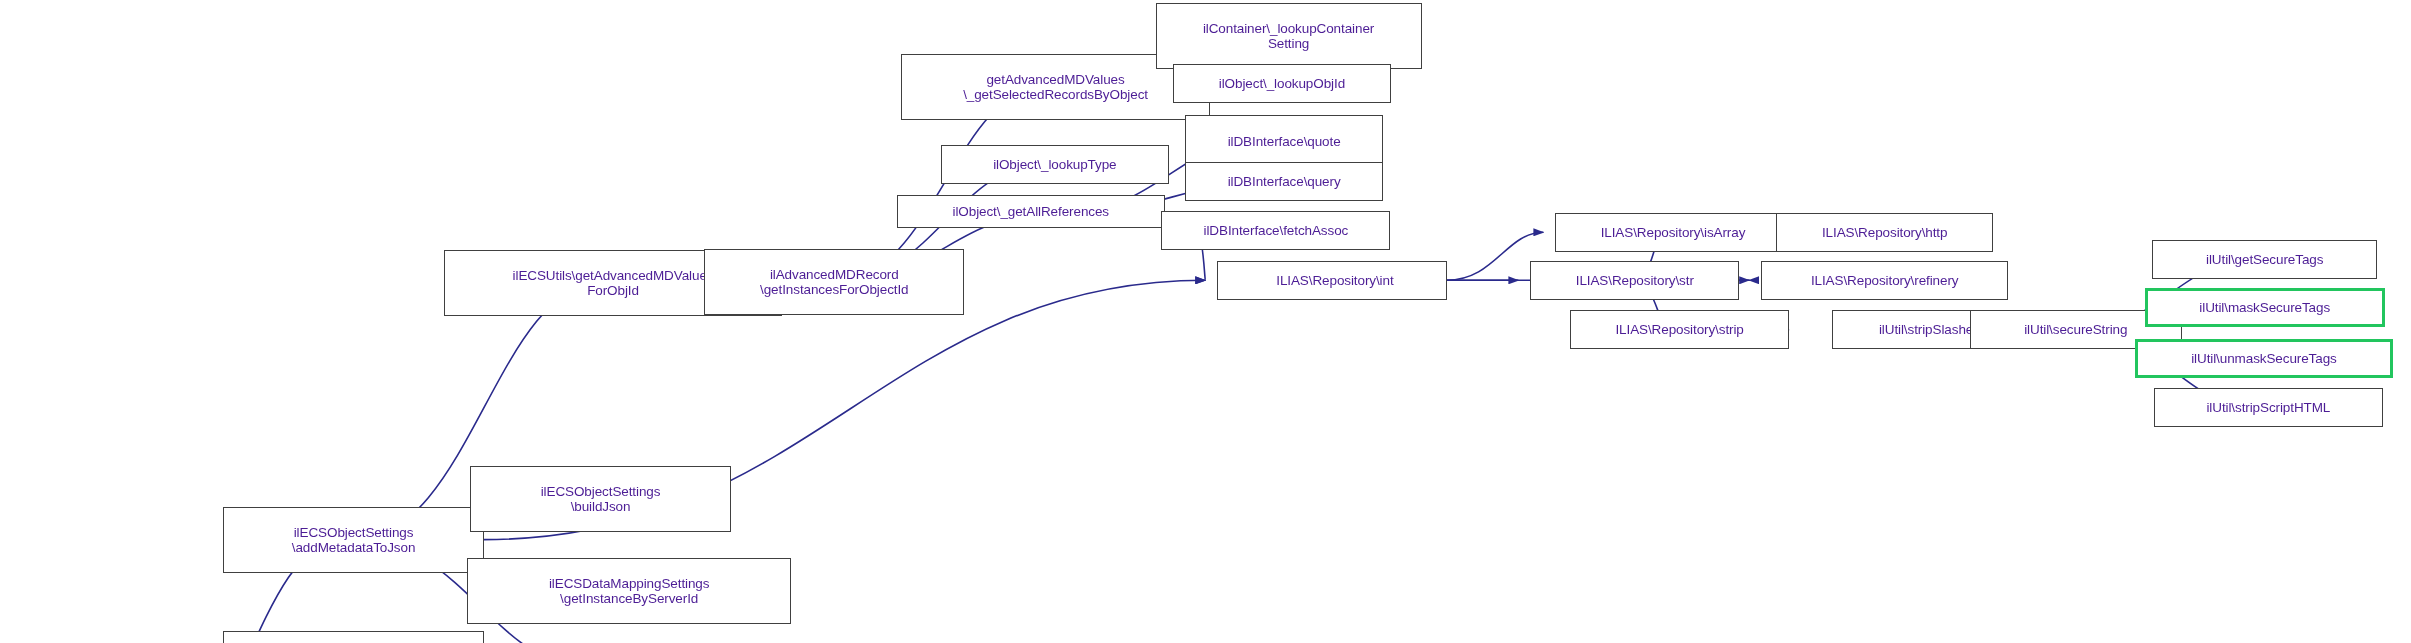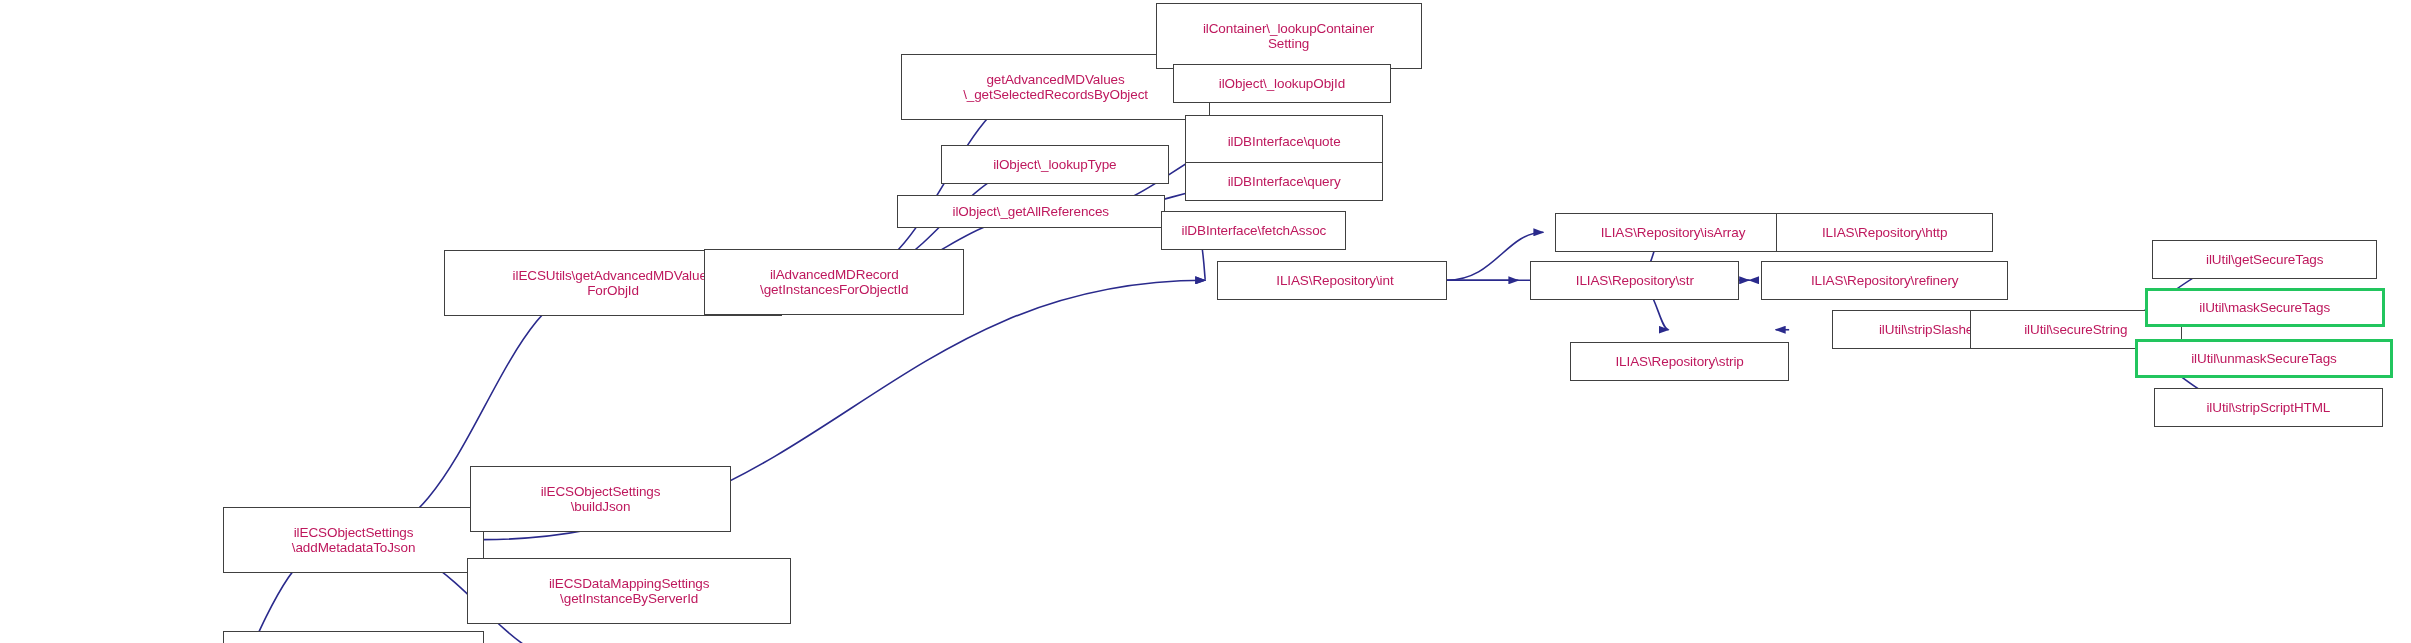--- a/index.html
+++ b/index.html
@@ -27,21 +27,21 @@
   }
   .node {
     position: absolute;
     box-sizing: border-box;
     display: flex;
     align-items: center;
     justify-content: center;
     text-align: center;
     background: #ffffff;
     border: 1px solid #404040;
-    color: #be185d;
+    color: #4c1d95;
     font-size: 13.5px;
     line-height: 15px;
     letter-spacing: -0.1px;
     white-space: pre-line;
     z-index: 2;
   }
   .node.red {
     border: 3px solid #22c55e;
   }
   .node .lbl {
@@ -111,25 +111,25 @@
 \getInstancesForObjectId</span></div>
       <div class="node" style="left: 901.185px; top: 53.958px; width: 308.726px; height: 65.9487px;"><span class="lbl">getAdvancedMDValues
 \_getSelectedRecordsByObject</span></div>
       <div class="node" style="left: 940.878px; top: 145.387px; width: 227.869px; height: 38.9697px;"><span class="lbl">ilObject\_lookupType</span></div>
       <div class="node" style="left: 897px; top: 194.848px; width: 267.562px; height: 33px;"><span class="lbl">ilObject\_getAllReferences</span></div>
       <div class="node" style="left: 1155.52px; top: 2.99767px; width: 266.092px; height: 65.9487px;"><span class="lbl">ilContainer\_lookupContainer
 Setting</span></div>
       <div class="node" style="left: 1173.16px; top: 64.4499px; width: 217.578px; height: 38.9697px;"><span class="lbl">ilObject\_lookupObjId</span></div>
       <div class="node" style="left: 1184.92px; top: 115.41px; width: 198.466px; height: 53px;"><span class="lbl">ilDBInterface\quote</span></div>
       <div class="node" style="left: 1184.92px; top: 161.874px; width: 198.466px; height: 38.9697px;"><span class="lbl">ilDBInterface\query</span></div>
-      <div class="node" style="left: 1161.4px; top: 211.336px; width: 185px; height: 38.9697px;"><span class="lbl">ilDBInterface\fetchAssoc</span></div>
+      <div class="node" style="left: 1161.4px; top: 211.336px; width: 229px; height: 38.9697px;"><span class="lbl">ilDBInterface\fetchAssoc</span></div>
       <div class="node" style="left: 1217.26px; top: 260.797px; width: 229.339px; height: 38.9697px; padding-left: 6px;"><span class="lbl">ILIAS\Repository\int</span></div>
       <div class="node" style="left: 1530.4px; top: 260.797px; width: 208.757px; height: 38.9697px;"><span class="lbl">ILIAS\Repository\str</span></div>
       <div class="node" style="left: 1555.39px; top: 212.834px; width: 235.22px; height: 38.9697px;"><span class="lbl">ILIAS\Repository\isArray</span></div>
-      <div class="node" style="left: 1570.09px; top: 310.259px; width: 219.048px; height: 38.9697px; margin-top: 32px;"><span class="lbl">ILIAS\Repository\strip</span></div>
+      <div class="node" style="left: 1570.09px; top: 310.259px; width: 219.048px; height: 38.9697px;"><span class="lbl">ILIAS\Repository\strip</span></div>
       <div class="node" style="left: 1775.91px; top: 212.834px; width: 217.578px; height: 38.9697px;"><span class="lbl">ILIAS\Repository\http</span></div>
       <div class="node" style="left: 1761.21px; top: 260.797px; width: 246.98px; height: 38.9697px; justify-content: center;"><span class="lbl">ILIAS\Repository\refinery</span></div>
       <div class="node" style="left: 1787.67px; top: 310.259px; width: 195.526px; height: 38.9697px; margin-left: 44px;"><span class="lbl">ilUtil\stripSlashes</span></div>
       <div class="node" style="left: 1969.96px; top: 310.259px; width: 211.698px; height: 38.9697px;"><span class="lbl">ilUtil\secureString</span></div>
       <div class="node" style="left: 2152.26px; top: 239.814px; width: 224.929px; height: 38.9697px;"><span class="lbl">ilUtil\getSecureTags</span></div>
       <div class="node red" style="left: 2144.91px; top: 287.776px; width: 239.63px; height: 38.9697px;"><span class="lbl">ilUtil\maskSecureTags</span></div>
       <div class="node red" style="left: 2134.62px; top: 338.737px; width: 258.741px; height: 38.9697px;"><span class="lbl">ilUtil\unmaskSecureTags</span></div>
       <div class="node" style="left: 2153.73px; top: 388.198px; width: 229.339px; height: 38.9697px;"><span class="lbl">ilUtil\stripScriptHTML</span></div>
     </div>
 </div>

